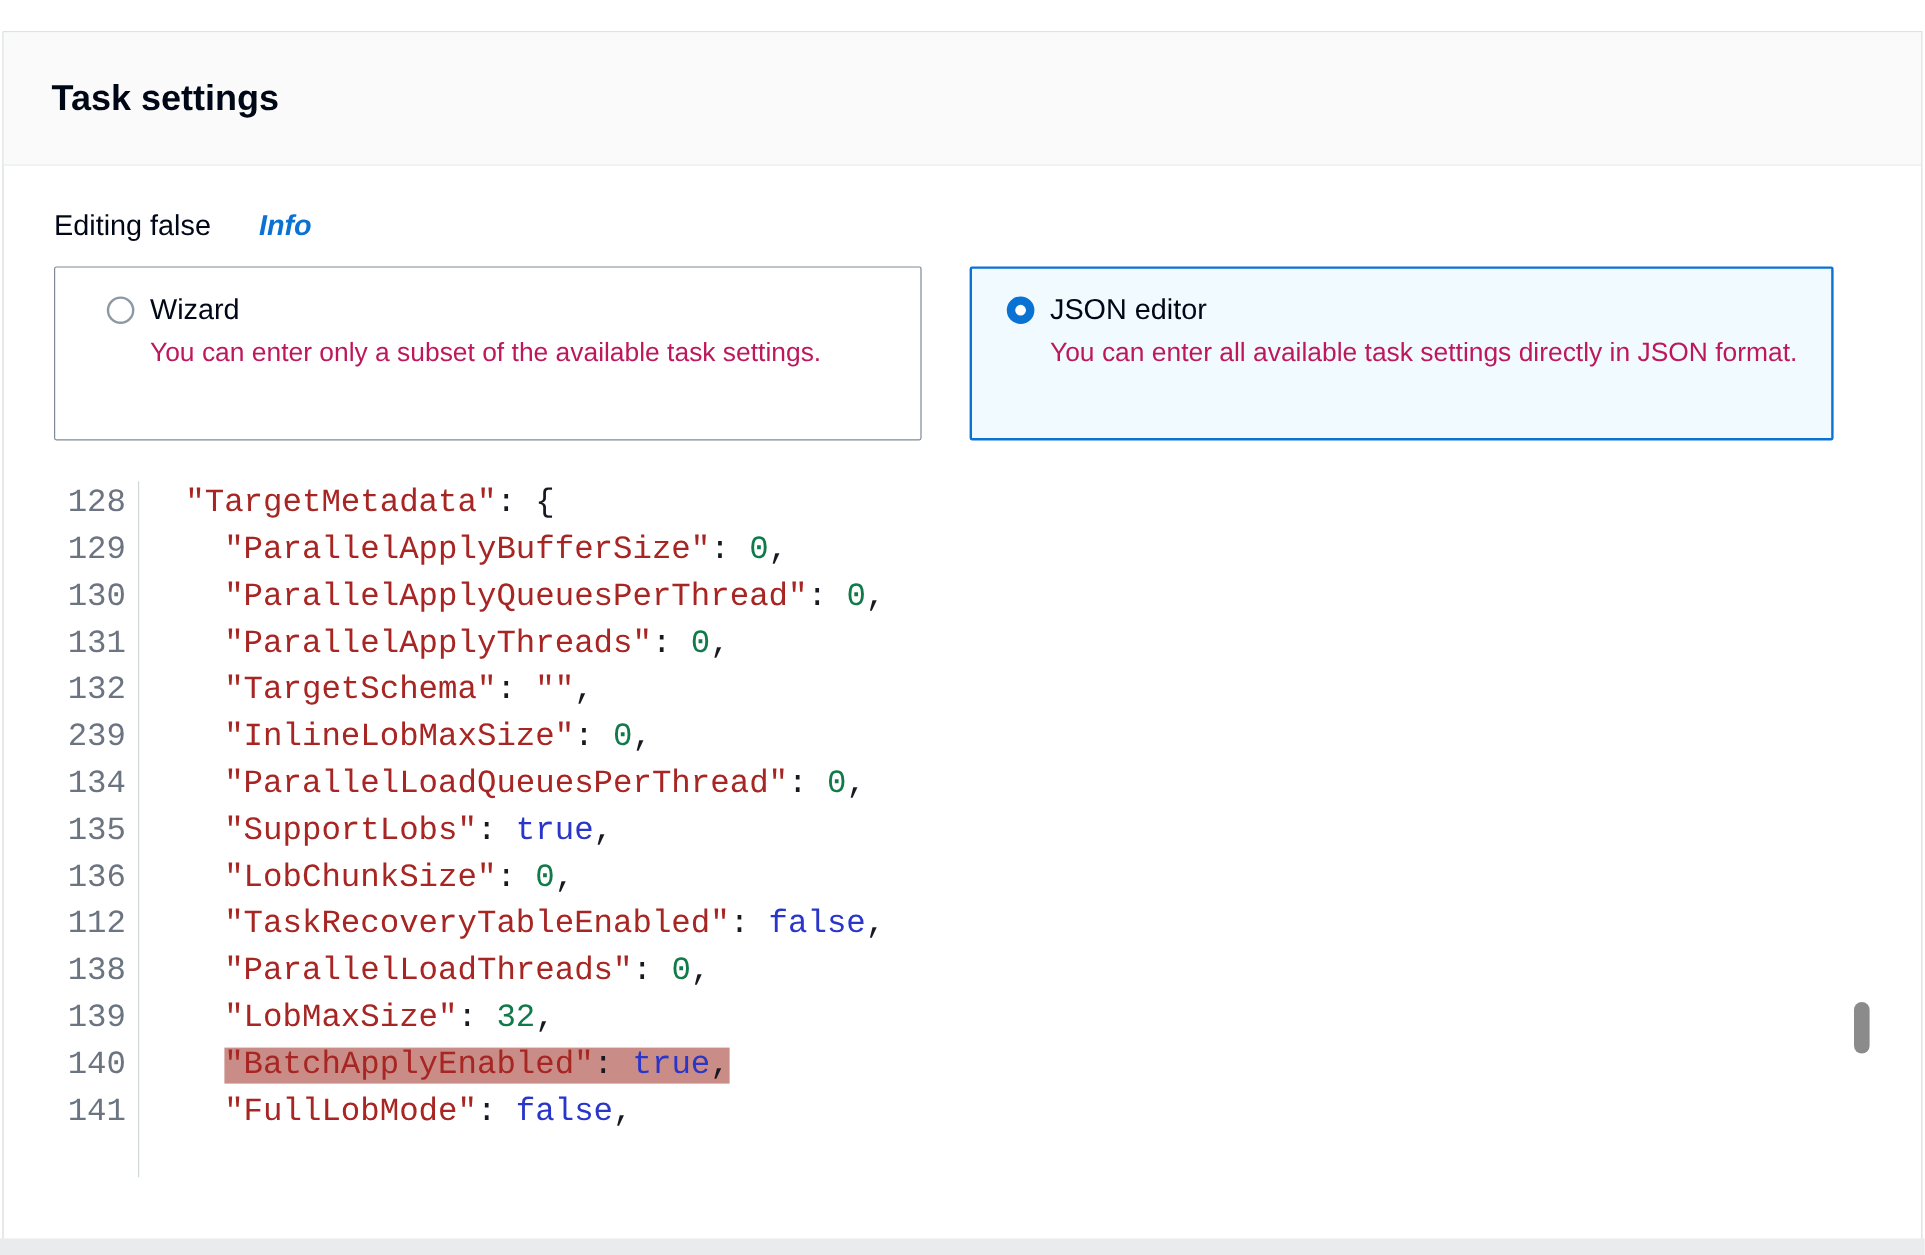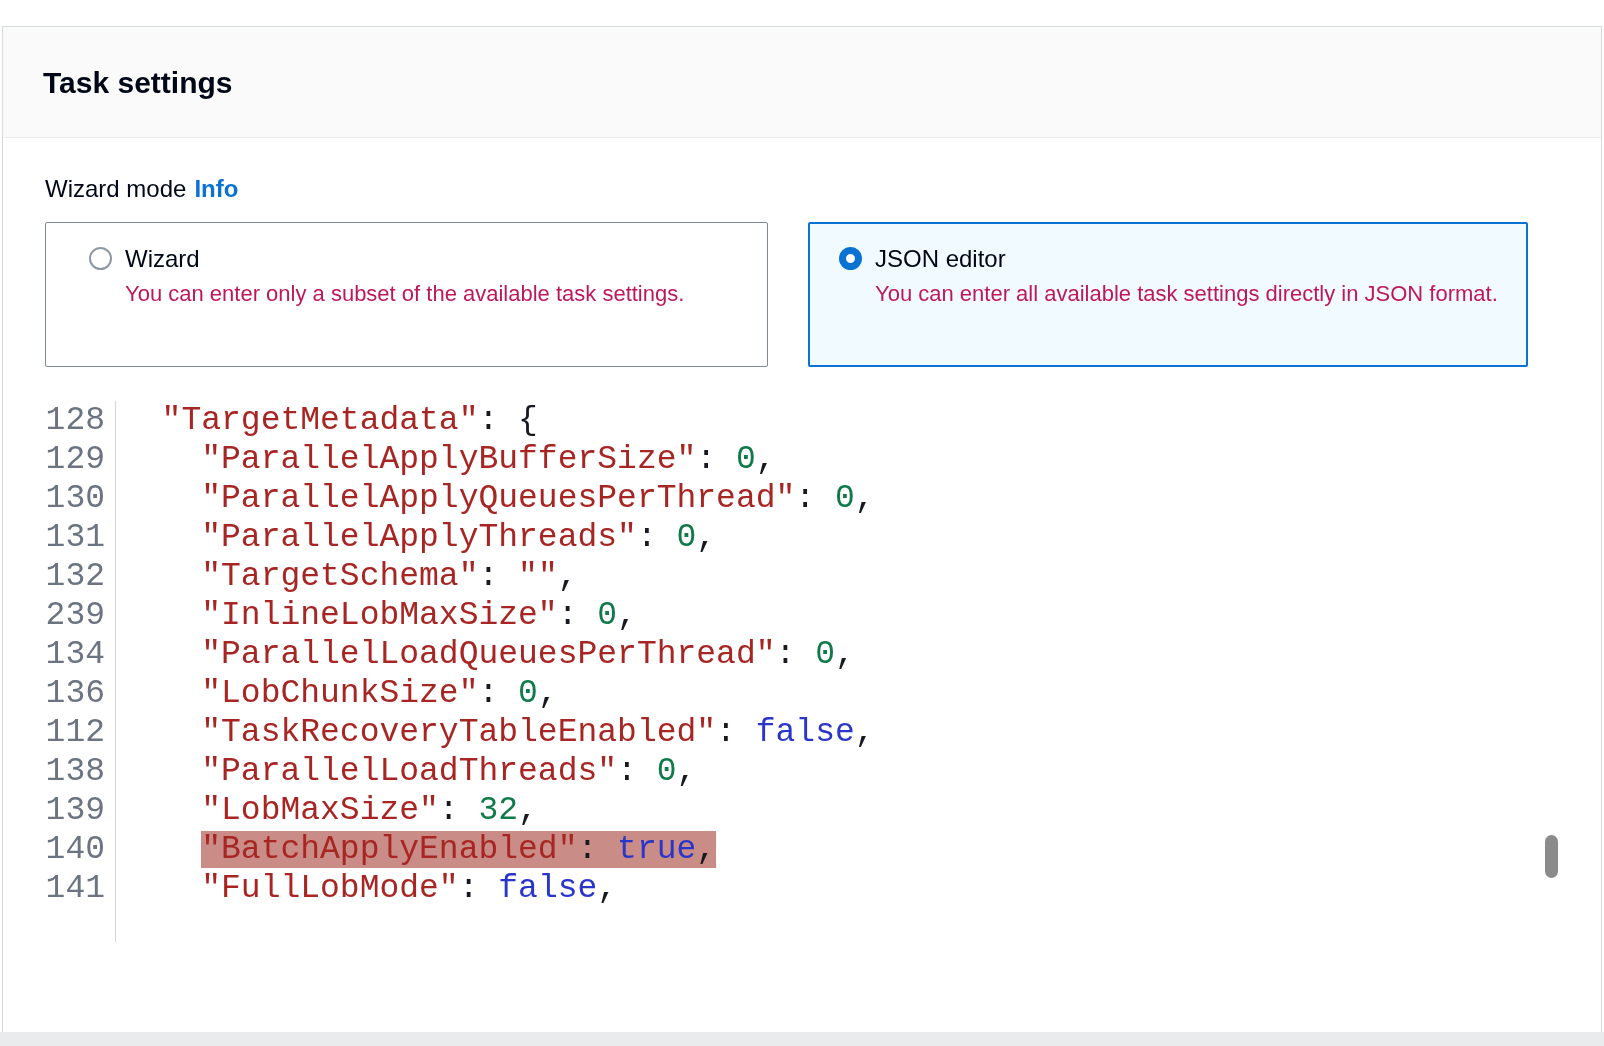--- a/index.html
+++ b/index.html
@@ -15,22 +15,22 @@
   .container-header{
     background:#fafafa;border-bottom:1px solid #eaeded;
     padding:38px 40px 36px 40px;
   }
   .page-title{
     margin:0;font-size:30px;line-height:36px;font-weight:700;color:#000716;
   }
   .container-body{padding:36px 40px 0 42px;}
   .editing-mode-row{font-size:24px;line-height:30px;color:#000716;}
   .info-link{
-    color:var(--accent,#0972d3);font-weight:700;margin-left:8px;
-    text-decoration:none;cursor:pointer;
+    color:var(--accent,#0972d3);font-weight:700;margin-left:40px;
+    text-decoration:none;cursor:pointer;font-style:italic;
   }
   .tiles{display:flex;gap:40px;margin-top:18px;}
   .tile{
     box-sizing:border-box;width:723px;height:145px;background:#ffffff;
     border:1px solid #7d8998;border-radius:2px;
     padding:22px 20px 0 43px;display:flex;align-items:flex-start;cursor:pointer;
     overflow:hidden;
   }
   .tile.selected{
     width:720px;border:2px solid var(--accent,#0972d3);
@@ -41,21 +41,21 @@
     background:#ffffff;border:2px solid #8c99a3;flex:0 0 auto;margin-top:2px;
   }
   .radio.checked{border:7px solid var(--accent,#0972d3);}
   .tile-text{margin-left:13px;flex:1;}
   .tile-title{font-size:24px;line-height:27px;color:#000716;}
   .tile-desc{font-size:22px;line-height:30px;color:#be185d;margin-top:7px;}
   .tile-desc.nowrap{white-space:nowrap;}
   .code-editor{
     position:relative;margin-top:34px;
     font-family:"Liberation Mono","DejaVu Sans Mono",monospace;
-    font-size:33px;
+    font-size:27px;
   }
   .gutter-line{
     position:absolute;left:70px;top:0;bottom:0;width:1px;
     background:#d0d7d9;
   }
   .code-row{display:flex;height:39px;}
   .ln{
     box-sizing:border-box;width:70px;flex:0 0 auto;text-align:right;
     padding-right:10px;color:#6b7480;line-height:39px;
   }
@@ -78,21 +78,21 @@
 </style>
 </head>
 <body style="--accent: #0972d3; --selected-bg: #f1faff; --json-key: #a72623; --json-num: #117a4a; --json-bool: #2a35c9; --hl-bg: #ca8c86;">
 
 <div class="container">
   <div class="container-header">
     <h1 class="page-title">Task settings</h1>
   </div>
   <div class="container-body">
     <div class="editing-mode-row">
-      <span>Wizard mode</span><a class="info-link">Info</a>
+      <span>Editing false</span><a class="info-link">Info</a>
     </div>
     <div class="tiles">
       <div class="tile">
         <span class="radio"></span>
         <div class="tile-text">
           <div class="tile-title">Wizard</div>
           <div class="tile-desc nowrap">You can enter only a subset of the available task settings.</div>
         </div>
       </div>
       <div class="tile selected">
@@ -128,20 +128,24 @@
           </div>
           <div class="code-row">
             <div class="ln">239</div>
             <div class="code-cell"><span class="tk-p">    </span><span class="tk-k">"InlineLobMaxSize"</span><span class="tk-p">: </span><span class="tk-n">0</span><span class="tk-p">,</span></div>
           </div>
           <div class="code-row">
             <div class="ln">134</div>
             <div class="code-cell"><span class="tk-p">    </span><span class="tk-k">"ParallelLoadQueuesPerThread"</span><span class="tk-p">: </span><span class="tk-n">0</span><span class="tk-p">,</span></div>
           </div>
           <div class="code-row">
+            <div class="ln">135</div>
+            <div class="code-cell"><span class="tk-p">    </span><span class="tk-k">"SupportLobs"</span><span class="tk-p">: </span><span class="tk-b">true</span><span class="tk-p">,</span></div>
+          </div>
+          <div class="code-row">
             <div class="ln">136</div>
             <div class="code-cell"><span class="tk-p">    </span><span class="tk-k">"LobChunkSize"</span><span class="tk-p">: </span><span class="tk-n">0</span><span class="tk-p">,</span></div>
           </div>
           <div class="code-row">
             <div class="ln">112</div>
             <div class="code-cell"><span class="tk-p">    </span><span class="tk-k">"TaskRecoveryTableEnabled"</span><span class="tk-p">: </span><span class="tk-b">false</span><span class="tk-p">,</span></div>
           </div>
           <div class="code-row">
             <div class="ln">138</div>
             <div class="code-cell"><span class="tk-p">    </span><span class="tk-k">"ParallelLoadThreads"</span><span class="tk-p">: </span><span class="tk-n">0</span><span class="tk-p">,</span></div>

